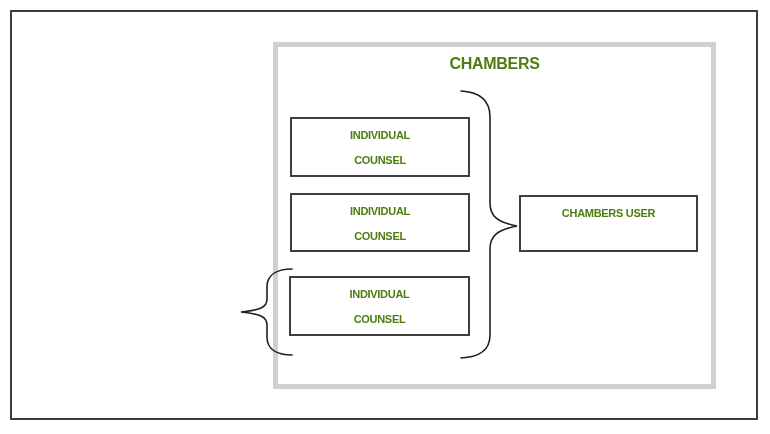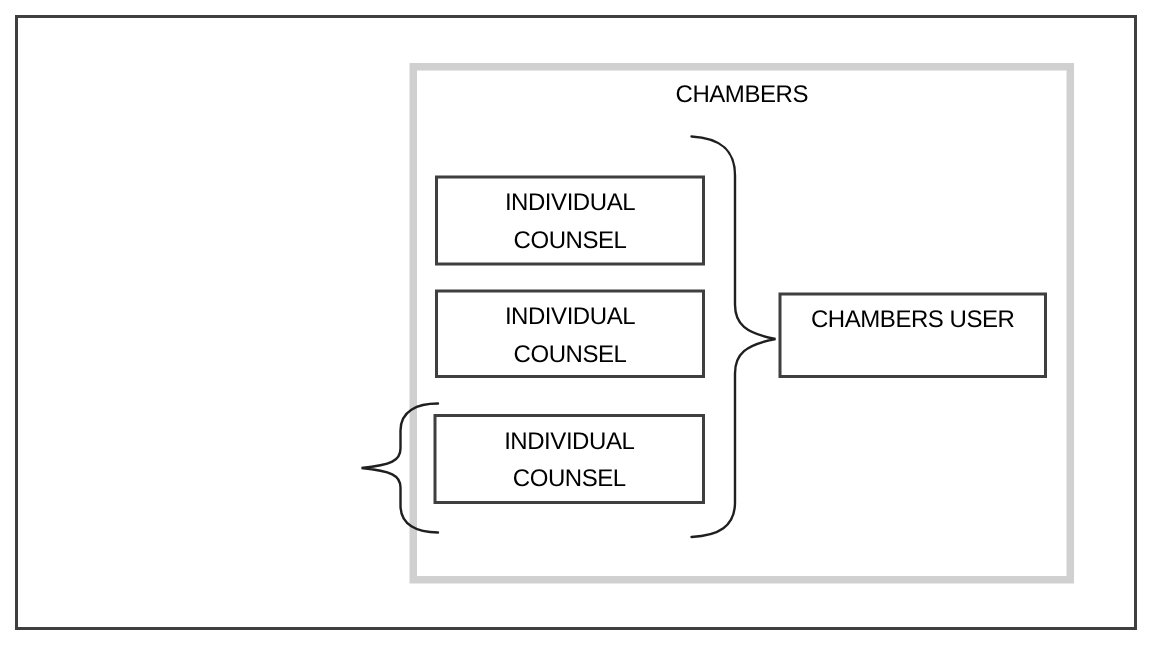--- a/index.html
+++ b/index.html
@@ -7,21 +7,22 @@
     padding: 0;
     background: #ffffff;
     font-family: "Liberation Sans", sans-serif;
   }
   .canvas {
     position: relative;
     width: 770px;
     height: 434px;
     background: var(--background, #ffffff);
     overflow: hidden;
-    color: #000000;
+    color: #4d7c0f;
+    font-weight: bold;
   }
   .frame {
     position: absolute;
     left: 10px; top: 10px;
     width: 748px; height: 410px;
     border: 2px solid var(--frame-border, #3f3f3f);
     box-sizing: border-box;
   }
   .group {
     position: absolute;
@@ -39,21 +40,21 @@
     font-size: 16px;
     letter-spacing: -0.3px;
     line-height: 19px;
   }
   .node {
     position: absolute;
     border: 2px solid var(--box-border, #3f3f3f);
     box-sizing: border-box;
     background: #ffffff;
     text-align: center;
-    font-size: 16px;
+    font-size: 11px;
     letter-spacing: -0.3px;
     line-height: 25px;
     padding-top: 4px;
   }
   .node span { display: block; }
   .ic1 { left: 290px; top: 117px; width: 180px; height: 60px; }
   .ic2 { left: 290px; top: 193px; width: 180px; height: 59px; }
   .ic3 { left: 289px; top: 276px; width: 181px; height: 60px; }
   .chambers-user { left: 519px; top: 195px; width: 179px; height: 57px; }
   .counsel-user  { left: 62px;  top: 278px; width: 176px; height: 59px; }

